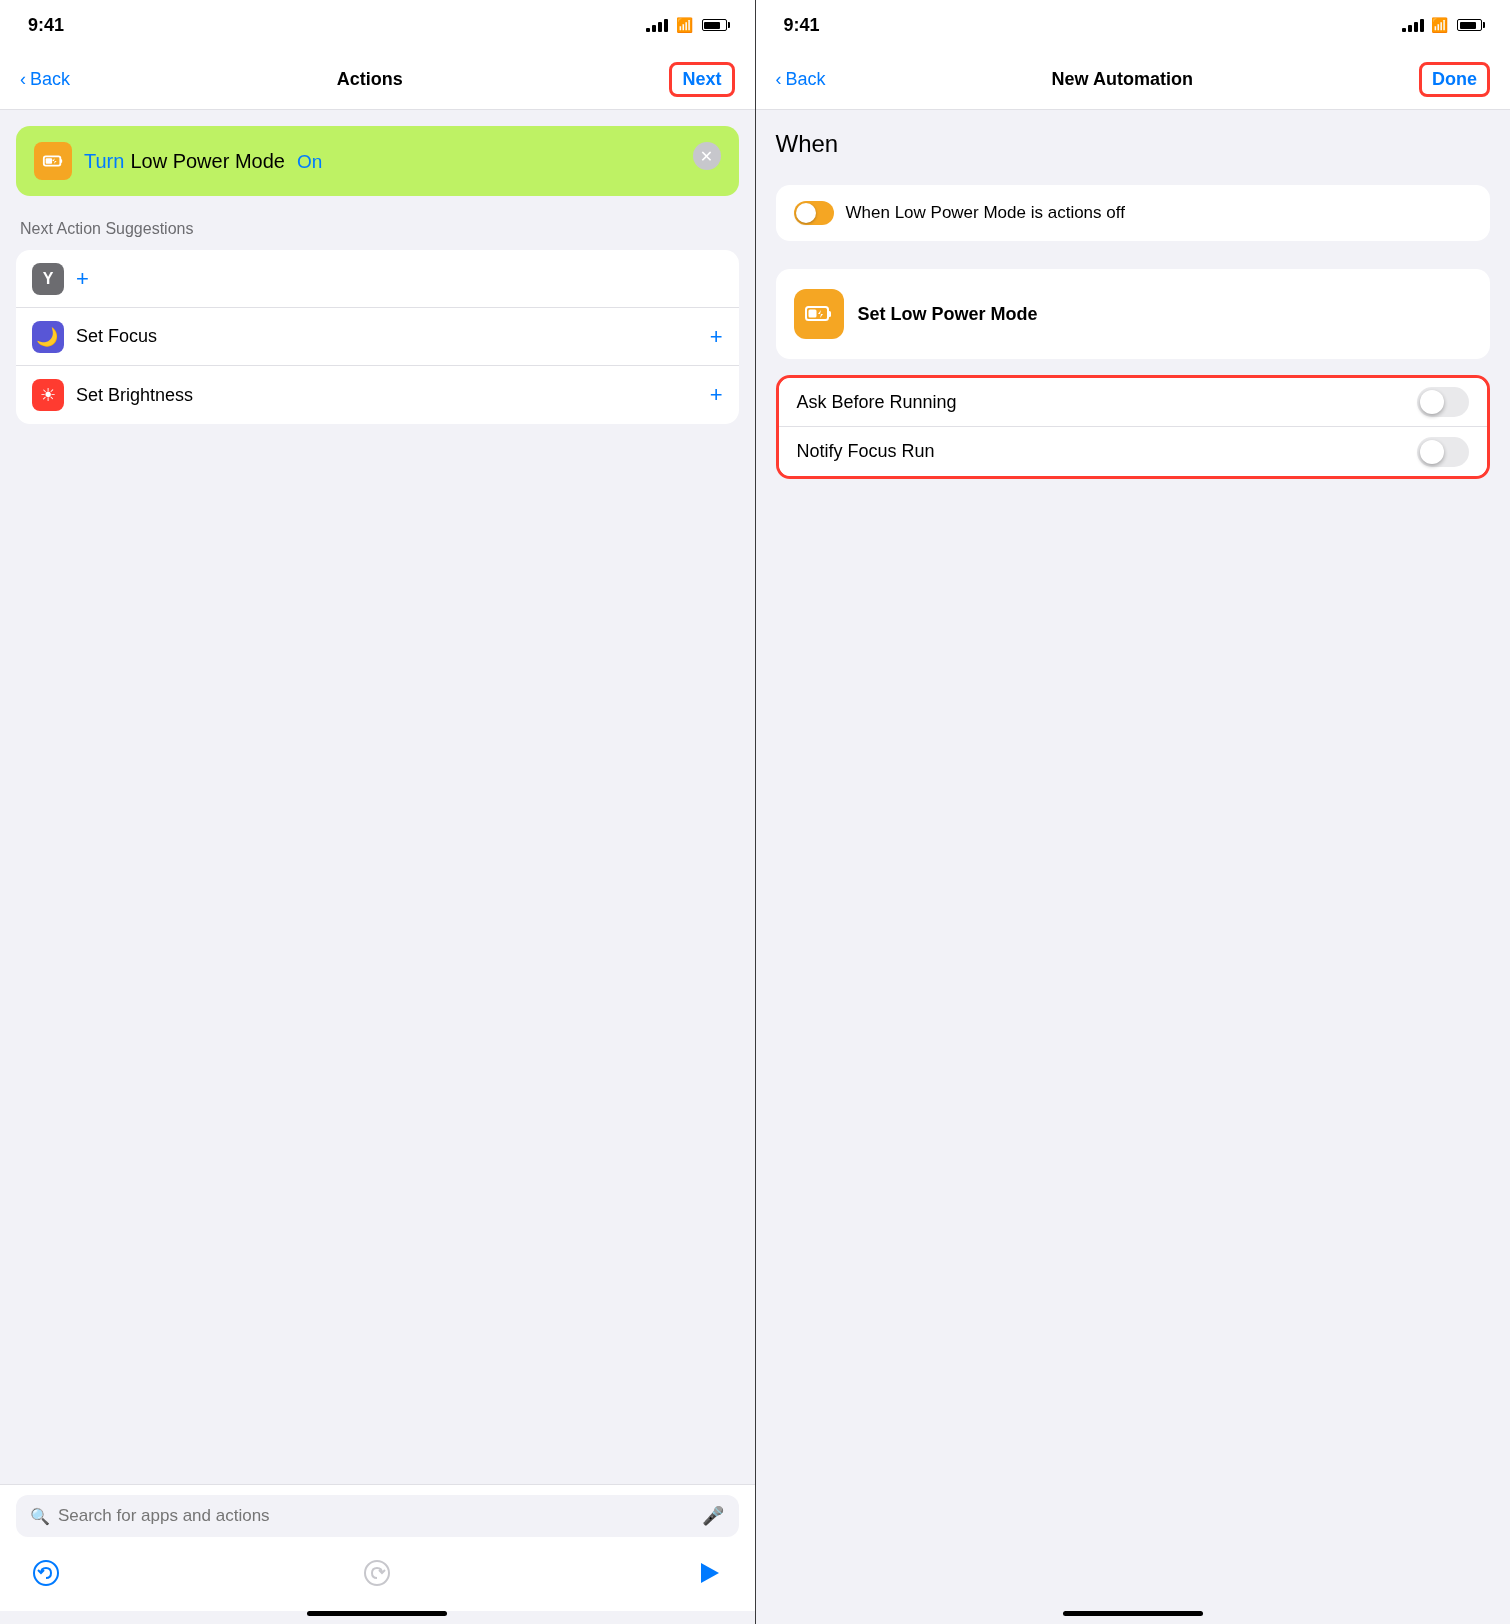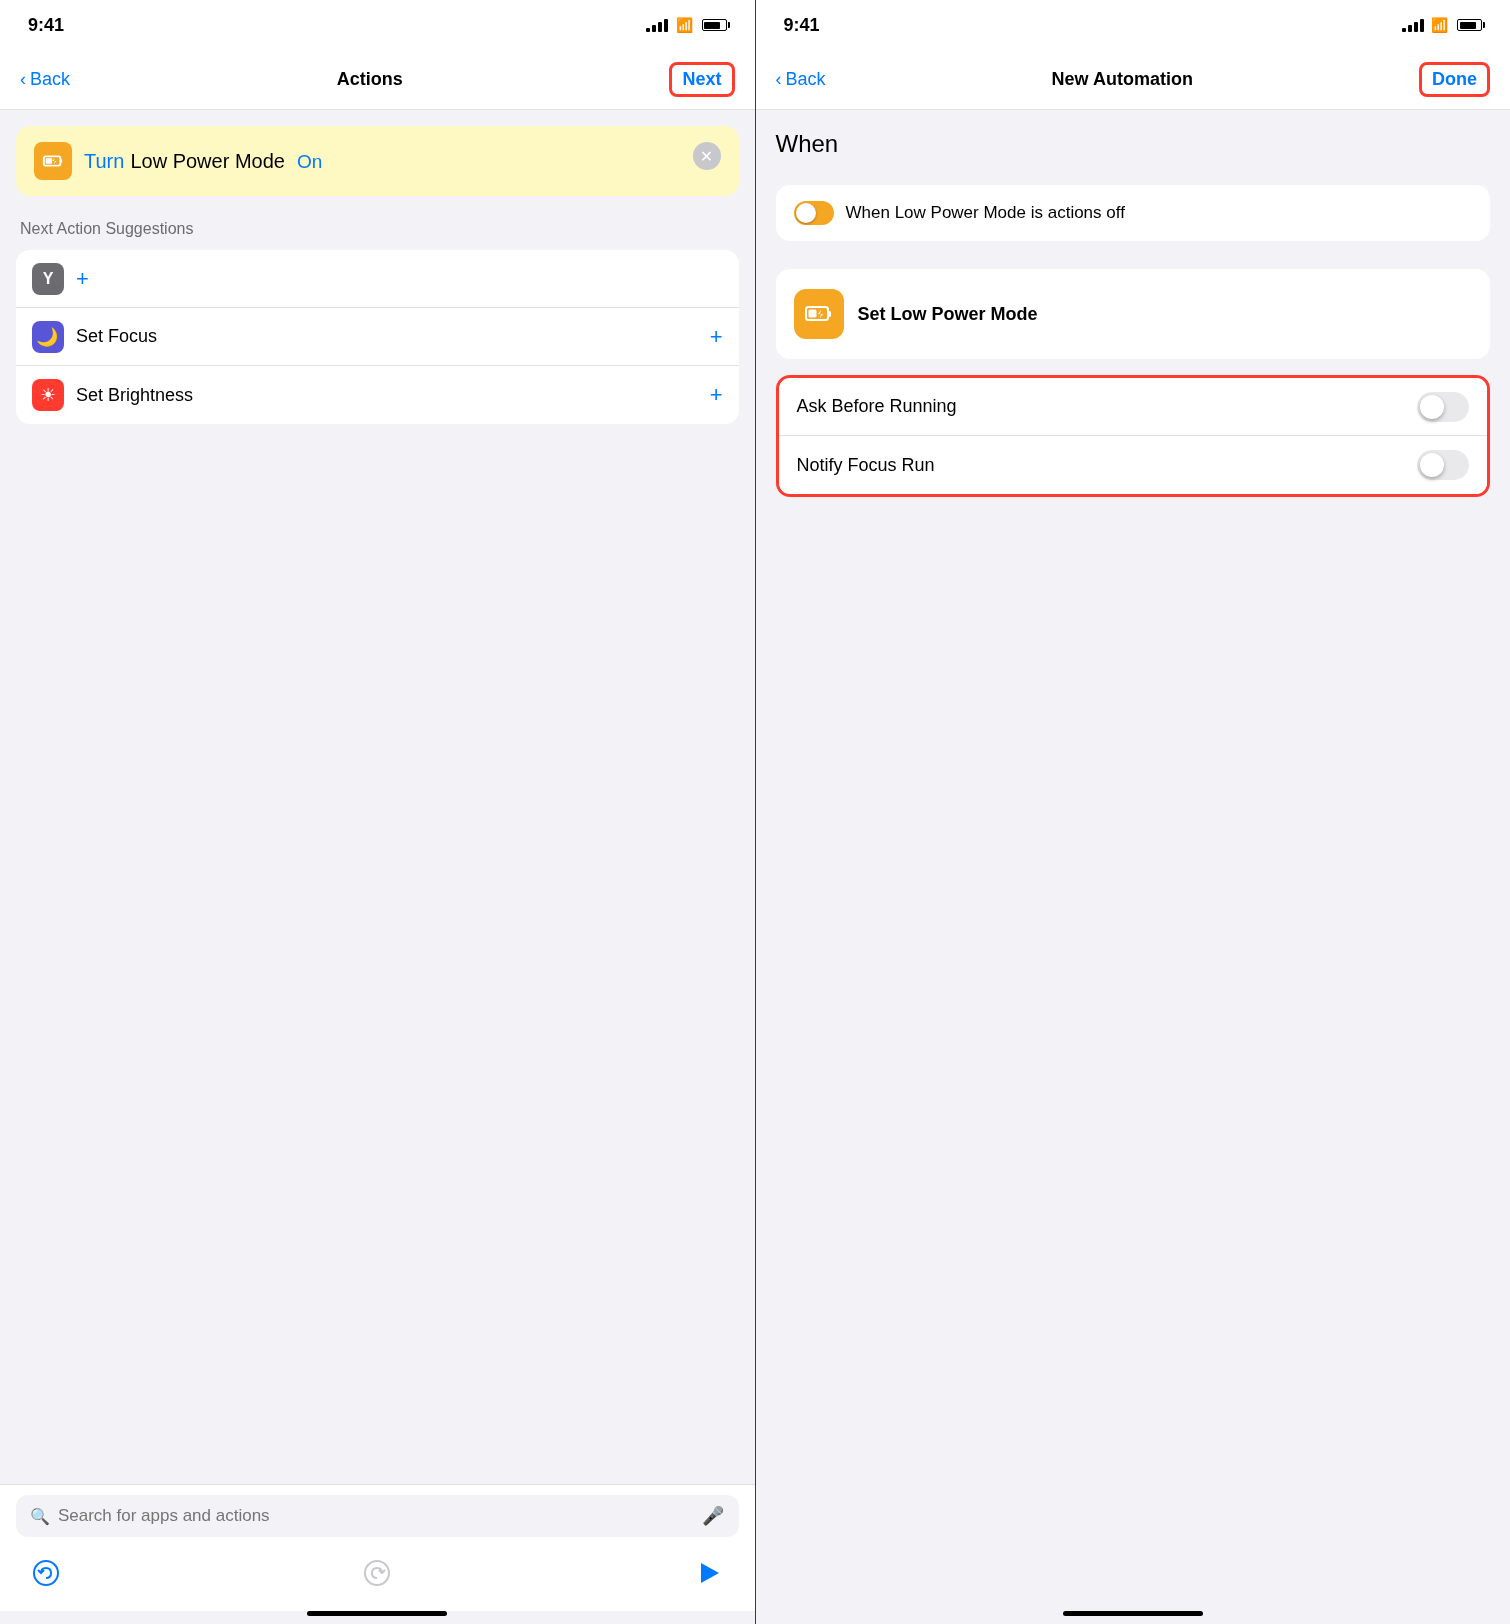--- a/index.html
+++ b/index.html
@@ -83,21 +83,21 @@
     }
 
     .screen-content {
       flex: 1;
       overflow-y: auto;
       padding: 16px;
     }
 
     
     .action-card {
-      background: #fef9c3;
+      background: #bef264;
       border-radius: 14px;
       padding: 16px 18px;
       margin-bottom: 24px;
       display: flex;
       align-items: flex-start;
       gap: 12px;
       position: relative;
     }
 
     .action-icon {
@@ -367,21 +367,21 @@
     .settings-card-inner {
       overflow: hidden;
       border-radius: 11px;
     }
 
     .settings-row {
       display: flex;
       align-items: center;
       justify-content: space-between;
       padding: 0 18px;
-      height: 58px;
+      height: 49px;
       background: #fff;
     }
 
     .settings-row:first-child {
       border-bottom: 1px solid #e0e0e5;
     }
 
     .settings-row-label {
       font-size: 18px;
       color: #000;

